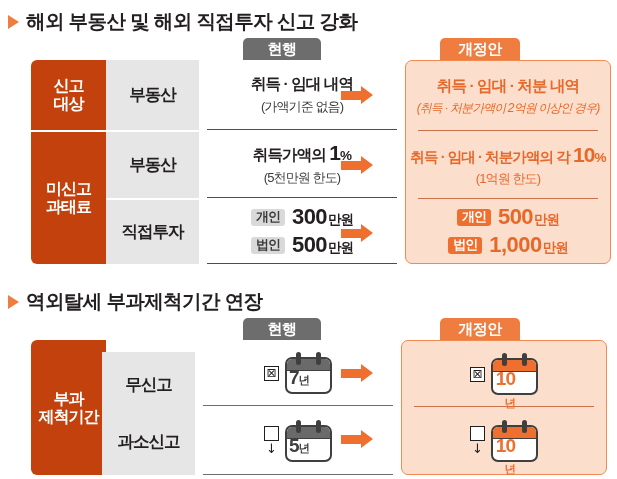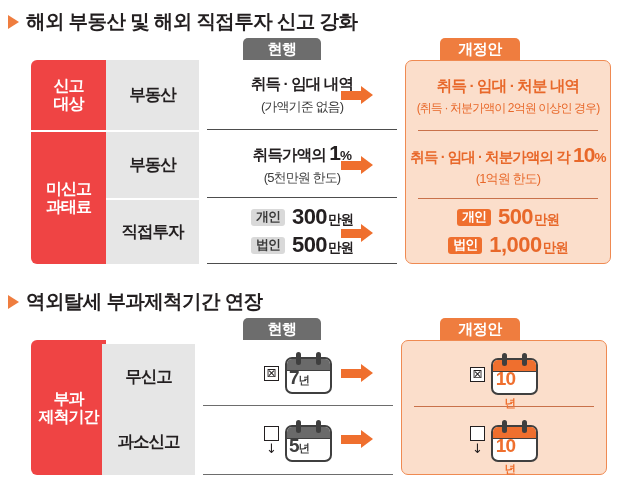--- a/index.html
+++ b/index.html
@@ -51,21 +51,21 @@
   .badge-revised { background: #ef7d3f; }
 
   
   .tbl {
     position: absolute;
     display: flex;
     box-sizing: border-box;
   }
 
   .col-blue {
-    background: #ef4444;
+    background: #c2410c;
     color: #ffffff;
     font-size: 16px;
     font-weight: bold;
     letter-spacing: -1px;
     text-align: center;
     display: flex;
     flex-direction: column;
     align-items: center;
     justify-content: center;
     line-height: 1.12;
@@ -342,21 +342,21 @@
         <span class="chip">법인</span>
         <span><span class="amt">500</span><span class="unit">만원</span></span>
       </div>
       <span class="hline" style="left:8px; bottom:0; width:190px;"></span>
     </div>
   </div>
 
   <div class="col-rev" style="width:206px; margin-left:0;">
     <div class="cell" style="position:absolute; left:0; top:0; width:100%; height:70px;">
       <span class="main-txt orange">취득 · 임대 · 처분 내역</span>
-      <span class="sub-txt orange" style="font-size:12px;">(취득 · 처분가액이 2억원 이상인 경우)</span>
+      <span class="sub-txt orange" style="font-size:12px;font-style:italic;">(취득 · 처분가액이 2억원 이상인 경우)</span>
       <span class="hline hline-rev" style="left:12px; bottom:0; width:180px;"></span>
     </div>
     <div class="cell" style="position:absolute; left:0; top:70px; width:100%; height:68px;">
       <span class="main-txt orange" style="font-size:14.5px;">
         <span>취득 · 임대 · 처분가액의 각 </span><span class="big">10</span><span class="pct">%</span>
       </span>
       <span class="sub-txt orange">(1억원 한도)</span>
       <span class="hline hline-rev" style="left:12px; bottom:0; width:180px;"></span>
     </div>
     <div class="cell" style="position:absolute; left:0; top:138px; width:100%; height:64px;">
@@ -396,21 +396,21 @@
 <div class="tbl" style="left:31px; top:340px; width:580px; height:135px;">
 
   <div style="width:71px; position:relative;">
     <div class="col-blue r-all" style="position:absolute; left:0; top:0; width:75px; height:135px;">
       <span>부과</span>
       <span>제척기간</span>
     </div>
   </div>
 
   <div style="width:93px; position:relative;">
-    <div class="col-gray gcell" style="position:absolute; left:0; top:4px; width:93px; height:66px;">무신고</div>
+    <div class="col-gray gcell" style="position:absolute; left:0; top:12px; width:93px; height:66px;">무신고</div>
     <div class="col-gray gcell" style="position:absolute; left:0; top:68px; width:93px; height:67px;">과소신고</div>
   </div>
 
   <div class="col-cur" style="width:206px;">
     <div class="cell" style="position:absolute; left:0; top:0; width:206px; height:66px;">
       <div class="cal-group">
         <div class="mark-col">
           <span class="mark-box">⊠</span>
         </div>
         <div class="cal">

